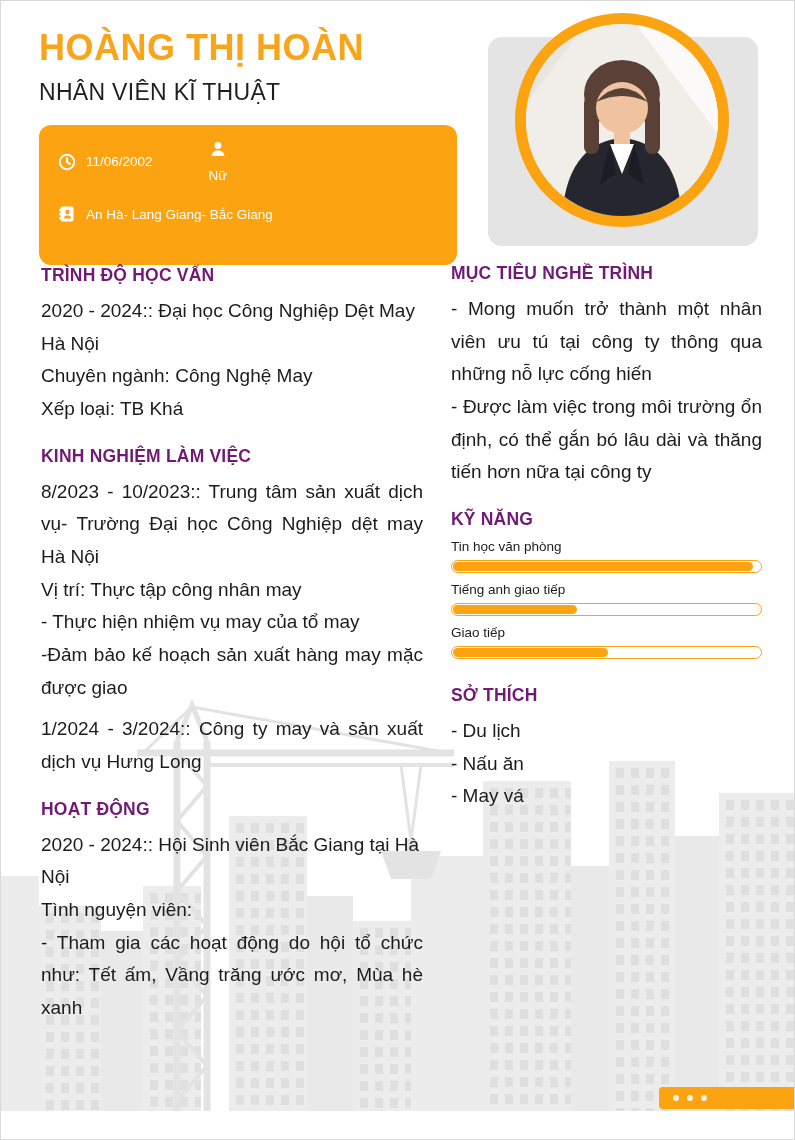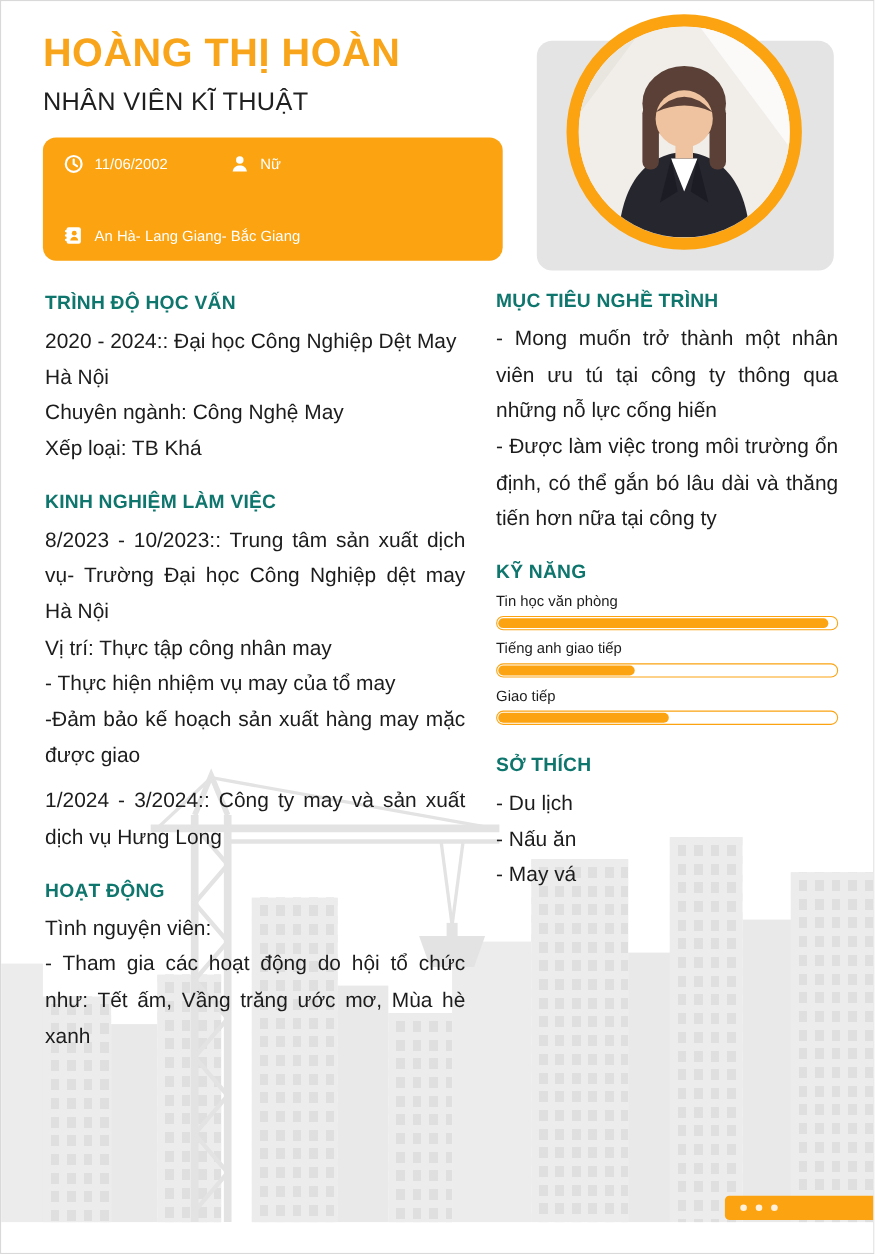--- a/index.html
+++ b/index.html
@@ -4,36 +4,36 @@
 <style>
   html,body{margin:0;padding:0;background:#ffffff;}
   #page{
     position:relative;width:795px;height:1140px;background:#ffffff;
     border:1px solid #d9d9d9;box-sizing:border-box;overflow:hidden;
     font-family:"Liberation Sans","DejaVu Sans",sans-serif;color:#1c1c1c;
   }
   
   .name{position:absolute;left:38px;top:26px;margin:0;font-size:36px;font-weight:bold;color:#F9A51B;letter-spacing:.5px;z-index:2;text-align:right;}
   .job-title{position:absolute;left:38px;top:78px;font-size:23px;color:#1f1f1f;letter-spacing:.3px;z-index:2;}
-  .contact-box{position:absolute;left:38px;top:124px;width:418px;height:112px;background:#FBA311;border-radius:12px;color:#fff;z-index:2;}
+  .contact-box{position:absolute;left:38px;top:124px;width:418px;height:140px;background:#FBA311;border-radius:12px;color:#fff;z-index:2;}
   .contact-row{position:absolute;left:19px;display:flex;align-items:center;font-size:13.5px;}
   .contact-row.r1{top:15px;}
   .contact-row.r2{top:80px;}
   .citem{display:flex;align-items:center;gap:10px;}
-  .citem + .citem{margin-left:56px;}
+  .citem + .citem{margin-left:56px;flex-direction:column;}
   .cicon{width:18px;height:18px;flex:0 0 18px;}
   
   .photo-shadow{position:absolute;left:487px;top:36px;width:270px;height:209px;background:#e4e4e4;border-radius:14px;z-index:1;}
   .photo-ring{position:absolute;left:514px;top:12px;width:192px;height:192px;border:11px solid #FBA311;border-radius:50%;background:#efece7;overflow:hidden;z-index:2;}
   .photo-ring svg{display:block;}
   
   .col-left{position:absolute;left:40px;top:264px;width:382px;z-index:2;}
   .col-right{position:absolute;left:450px;top:262px;width:311px;z-index:2;}
   section{margin:0 0 20px 0;}
-  h2.sec{margin:0 0 9px 0;font-size:17.5px;font-weight:bold;color:#0f766e;letter-spacing:.2px;}
+  h2.sec{margin:0 0 9px 0;font-size:17.5px;font-weight:bold;color:#701a75;letter-spacing:.2px;}
   .line{font-size:19px;line-height:1.72;color:#1c1c1c;}
   .jus{text-align:justify;}
   .entry-gap{margin-top:9px;}
   
   .skill-label{font-size:13.5px;margin:9px 0 6px 0;}
   .bar{height:11px;border:1.5px solid #FBA311;border-radius:8px;background:#fff;position:relative;overflow:hidden;}
   .fill{position:absolute;left:1px;top:1px;bottom:1px;background:#FBA311;border-radius:6px;}
   
   .skyline{position:absolute;left:0;right:0;bottom:28px;height:450px;z-index:0;}
   .bld{position:absolute;bottom:0;background:#ececec;}
@@ -155,20 +155,21 @@
       <h2 class="sec">KINH NGHIỆM LÀM VIỆC</h2>
       <div class="line jus">8/2023 - 10/2023:: Trung tâm sản xuất dịch vụ- Trường Đại học Công Nghiệp dệt may Hà Nội</div>
       <div class="line">Vị trí: Thực tập công nhân may</div>
       <div class="line">- Thực hiện nhiệm vụ may của tổ may</div>
       <div class="line jus">-Đảm bảo kế hoạch sản xuất hàng may mặc được giao</div>
       <div class="line jus entry-gap">1/2024 - 3/2024:: Công ty may và sản xuất dịch vụ Hưng Long</div>
     </section>
 
     <section>
       <h2 class="sec">HOẠT ĐỘNG</h2>
+      <div class="line">2020 - 2024:: Hội Sinh viên Bắc Giang tại Hà Nội</div>
       <div class="line">Tình nguyện viên:</div>
       <div class="line jus">- Tham gia các hoạt động do hội tổ chức như: Tết ấm, Vầng trăng ước mơ, Mùa hè xanh</div>
     </section>
   </div>
 
   <div class="col-right">
     <section>
       <h2 class="sec">MỤC TIÊU NGHỀ TRÌNH</h2>
       <div class="line jus">- Mong muốn trở thành một nhân viên ưu tú tại công ty thông qua những nỗ lực cống hiến</div>
       <div class="line jus">- Được làm việc trong môi trường ổn định, có thể gắn bó lâu dài và thăng tiến hơn nữa tại công ty</div>

